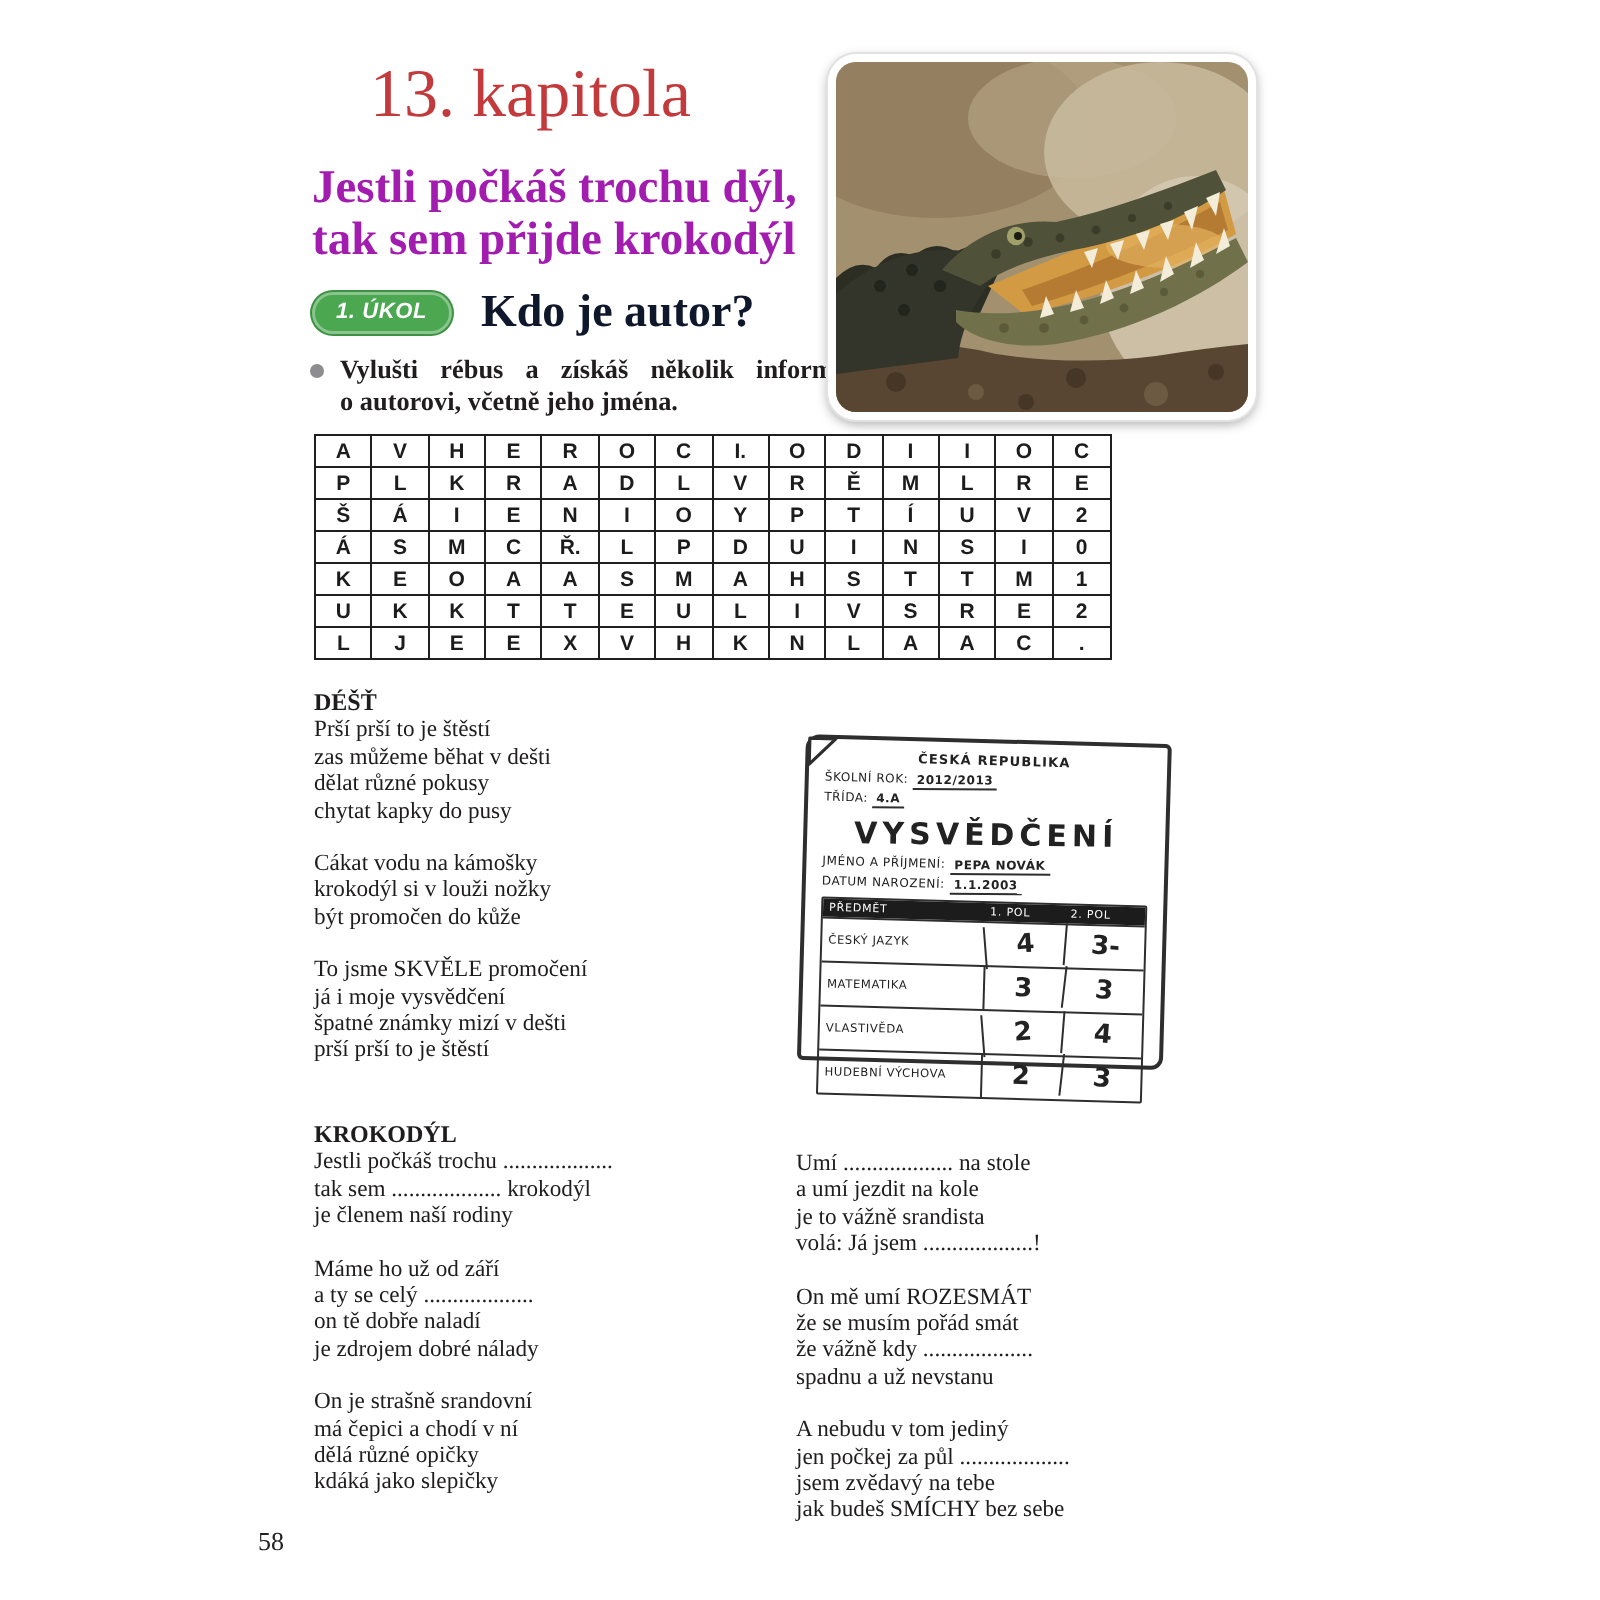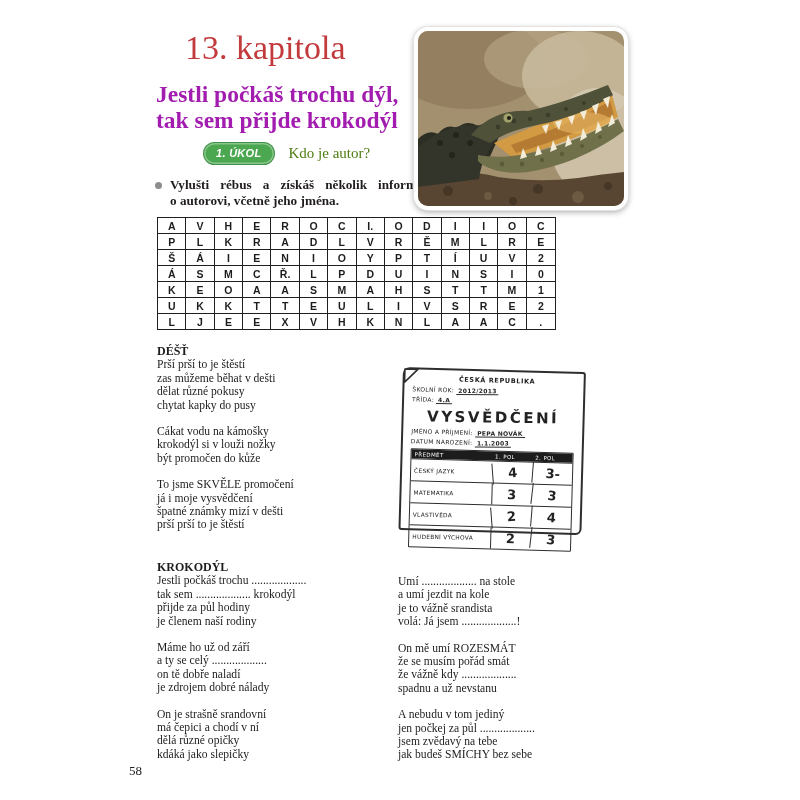--- a/index.html
+++ b/index.html
@@ -4,26 +4,26 @@
 <style>
   html,body{margin:0;padding:0;background:#ffffff;}
   .page{position:relative;width:800px;height:800px;background:#ffffff;overflow:hidden;
         font-family:"Liberation Serif",serif;color:#1e1c1c;}
 
   .chapter{position:absolute;left:156px;top:28px;font-size:34px;line-height:40px;
            color:#c23a3c;font-weight:500;margin-left:29px;}
   .main-title{position:absolute;left:156px;top:82px;font-size:23.5px;line-height:25.5px;
               font-weight:bold;color:#a21caf;}
 
-  .task-row{position:absolute;left:156px;top:143px;display:flex;align-items:center;gap:15px;margin-left:48px;}
+  .task-row{position:absolute;left:156px;top:143px;display:flex;align-items:center;gap:15px;}
   .badge{display:inline-block;background:#4ba750;color:#fff;
          font-family:"Liberation Sans",sans-serif;font-style:italic;font-weight:bold;
          font-size:11px;padding:4px 12px 5px;border-radius:13px;letter-spacing:.3px;
          box-shadow:inset 0 0 0 1.5px rgba(255,255,255,.35), 0 0 0 1px #3e9144;}
-  .question{font-size:15px;font-weight:normal;color:#4d7c0f;}
+  .question{font-size:23px;font-weight:bold;color:#0f172a;}
 
   .instruction{position:absolute;left:155px;top:177px;width:282px;display:flex;gap:8px;}
   .bullet{flex:0 0 auto;width:7px;height:7px;border-radius:50%;background:#8d8d90;margin-top:5px;}
   .instr-text{width:263px;font-size:13.2px;line-height:16px;font-weight:bold;color:#211d1e;}
   .instr-l1{text-align:justify;text-align-last:justify;}
 
   .photo{position:absolute;left:414px;top:27px;width:214px;height:183px;background:#fff;
          border-radius:14px;box-shadow:0 0 0 1px #e2e2e0,0 2px 6px rgba(0,0,0,.35);padding:4px;box-sizing:border-box;}
   .photo-inner{width:100%;height:100%;border-radius:10px;overflow:hidden;}
   .photo-inner svg{display:block;}
@@ -331,21 +331,20 @@
         </div>
     </div>
   </div>
 
   <div class="poem poem-krok-left">
     <div class="poem-title">KROKODÝL</div>
     <div id="krok-left-body">
         <div class="stanza">
           <div class="poem-line">Jestli počkáš trochu ...................</div>
           <div class="poem-line">tak sem ................... krokodýl</div>
-          <div class="poem-line">přijde za půl hodiny</div>
           <div class="poem-line">je členem naší rodiny</div>
         </div>
         <div class="stanza">
           <div class="poem-line">Máme ho už od září</div>
           <div class="poem-line">a ty se celý ...................</div>
           <div class="poem-line">on tě dobře naladí</div>
           <div class="poem-line">je zdrojem dobré nálady</div>
         </div>
         <div class="stanza">
           <div class="poem-line">On je strašně srandovní</div>

